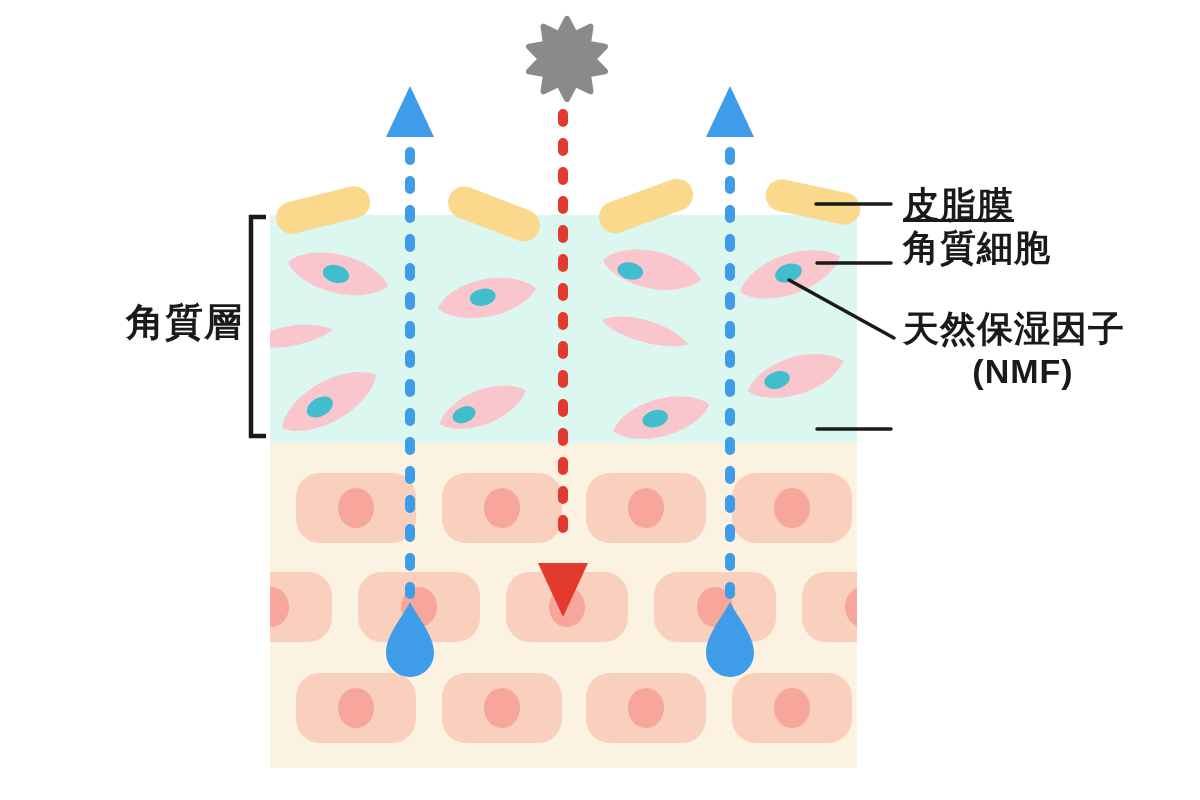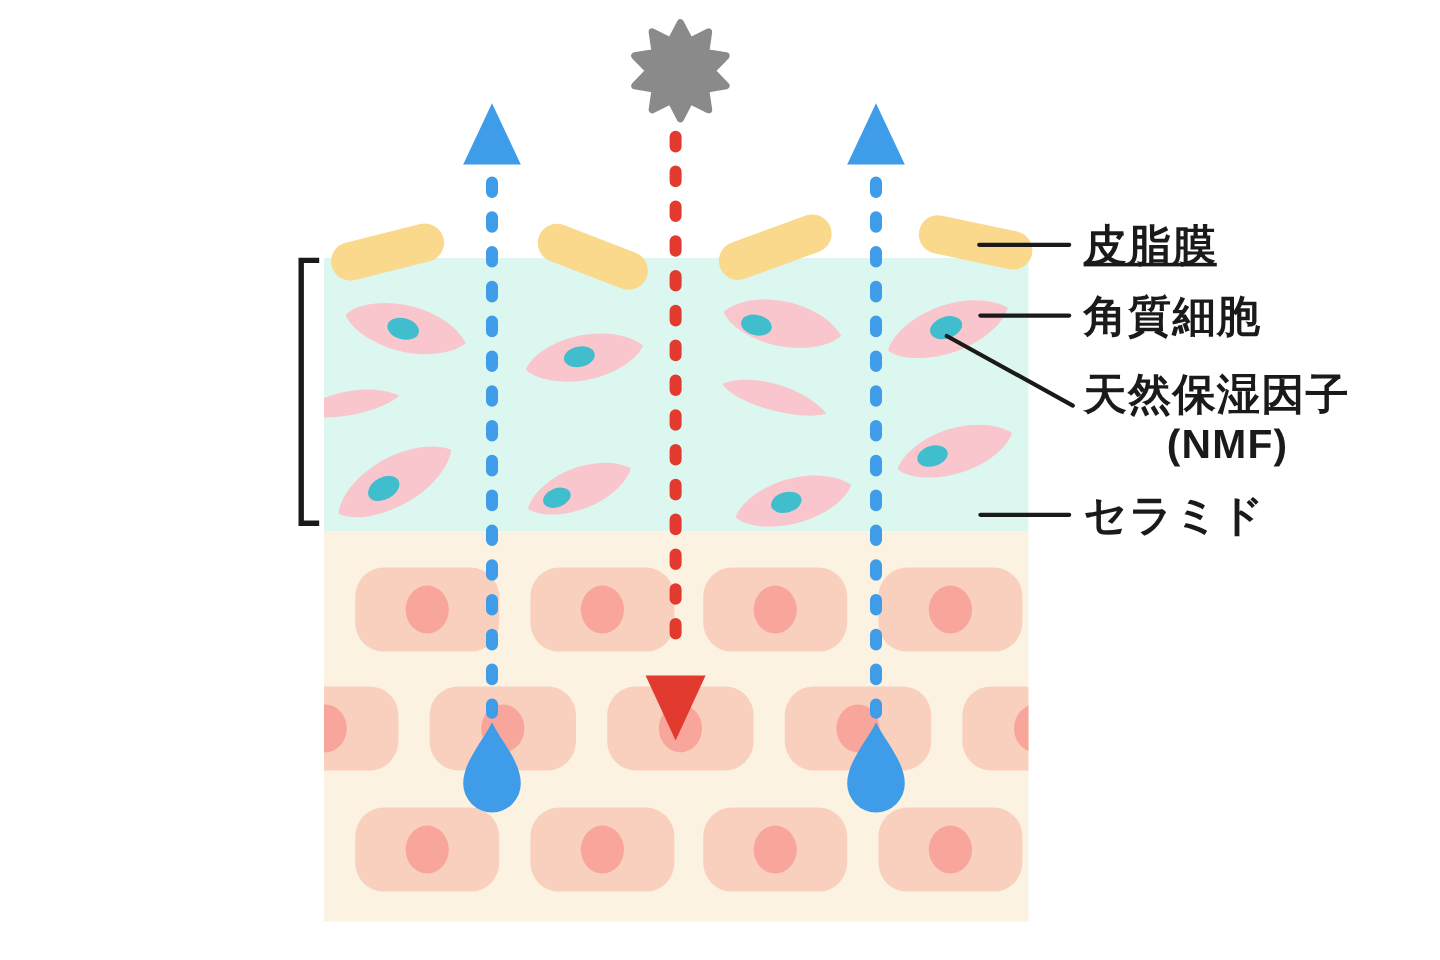--- a/index.html
+++ b/index.html
@@ -158,19 +158,19 @@
   <path d="M266,217 H251 V436 H266" fill="none" stroke="var(--ink)" stroke-width="4.5"></path>
 
   <g stroke="var(--ink)" stroke-width="3.5" stroke-linecap="round">
     <line x1="816" y1="204" x2="891" y2="204"></line>
     <line x1="817" y1="263" x2="891" y2="263"></line>
     <line x1="789" y1="280" x2="894" y2="338"></line>
     <line x1="817" y1="429" x2="891" y2="429"></line>
   </g>
 </svg>
 
+<div class="label label-left" style="left:90px;  top:302px; width:153px;">角質層</div>
 <div class="label label-right" style="left:903px; top:185px;text-decoration:underline;">皮脂膜</div>
-<div class="label label-right" style="left:903px; top:244px;">角質細胞</div>
+<div class="label label-right" style="left:903px; top:228px;">角質細胞</div>
 <div class="label label-right" style="left:903px; top:309px;text-align:center;">天然保湿因子</div>
 <div class="label nmf-abbr" style="left:903px; top:353px; width:240px;">(NMF)</div>
-<div class="label label-right" style="left:903px; top:410px;">セラミド</div>
 
 </div>
 
 </body></html>

